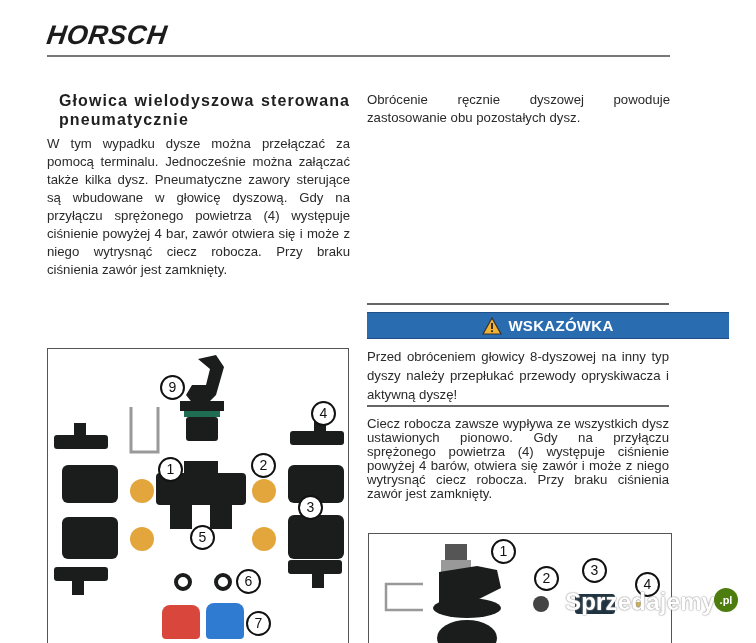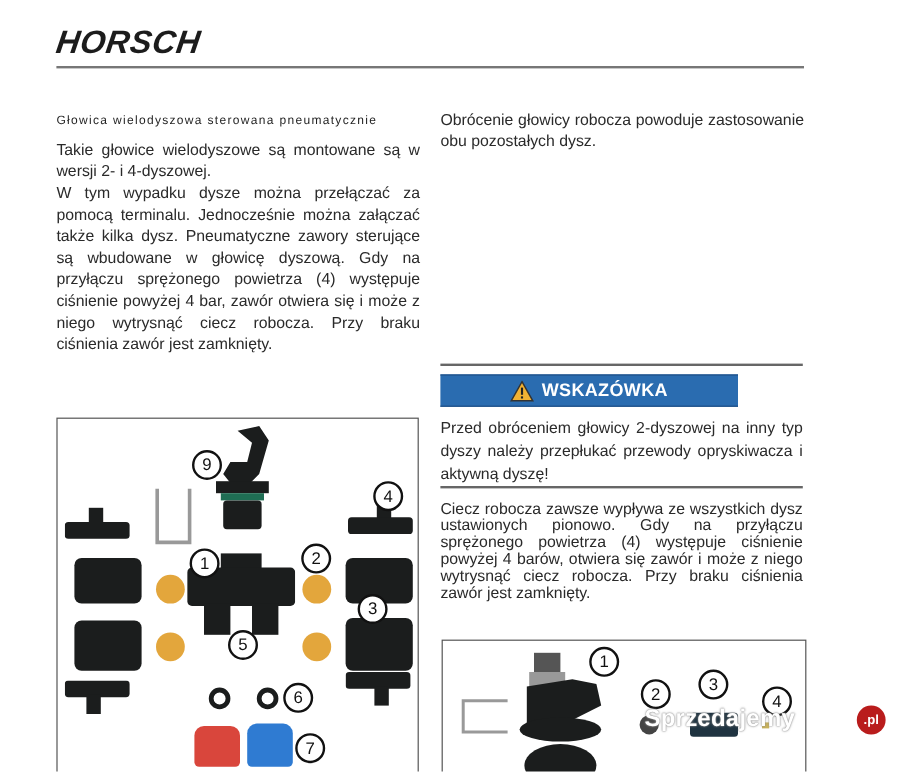--- a/index.html
+++ b/index.html
@@ -12,84 +12,83 @@
     position:absolute; left:47px; top:20px;
     font-family:"Liberation Sans", sans-serif;
     font-weight:900; font-style:italic; font-size:27px; letter-spacing:0.5px;
     color:#1c1c1c; transform:skewX(-8deg); line-height:30px;
   }
   .header-rule { position:absolute; left:47px; top:55px; width:623px; height:2px; background:#777; }
 
   .col { position:absolute; width:303px; font-size:13.2px; line-height:18px; color:#2a2a2a; }
   .col.left { left:47px; top:91px; }
   .col.right { left:367px; top:91px; }
-  .h { font-weight:normal; font-size:10px; line-height:19px; margin:0 0 6px 0; color:#1f1f1f; }
+  .h { font-weight:bold; font-size:16px; line-height:19px; margin:0 0 6px 12px; color:#1f1f1f; }
   .h.spaced { letter-spacing:1.1px; }
   .p { margin:0; text-align:justify; text-align-last:left; }
   .j { text-align:justify; }
 
   .rule { height:2px; background:#666; }
   .rule.r1 { position:absolute; left:367px; top:303px; width:302px; }
   .rule.r2 { position:absolute; left:367px; top:405px; width:302px; }
 
   .notice {
-    position:absolute; left:367px; top:312px; width:248px; height:25px;
+    position:absolute; left:367px; top:312px; width:362px; height:25px;
     background:#2a6cb0; border-top:1px solid #1e4f86; border-bottom:1px solid #1e4f86;
     display:flex; align-items:center; justify-content:center; color:#fff;
     font-weight:bold; font-size:15px; letter-spacing:0.3px;
   }
   .notice .warn { width:20px; height:18px; margin-right:6px; }
 
   .block1 { position:absolute; left:367px; top:347px; width:302px; font-size:13.2px; line-height:19px; color:#2a2a2a; }
   .block2 { position:absolute; left:367px; top:417px; width:302px; font-size:13.2px; line-height:14px; color:#2a2a2a; }
 
   .figure { position:absolute; background:#fff; border:1.5px solid #555; overflow:hidden; }
   .fig-left { left:47px; top:348px; width:300px; height:300px; }
   .fig-right { left:368px; top:533px; width:302px; height:120px; }
 
   .callout {
     position:absolute; width:21px; height:21px; border:2px solid #111; border-radius:50%;
     background:#fff; font-size:14px; line-height:21px; text-align:center; color:#111;
   }
   .part { position:absolute; }
   .watermark {
-    position:absolute; left:537px; top:588px; font-weight:bold; font-size:20px; color:#fff;
+    position:absolute; left:565px; top:588px; font-weight:bold; font-size:24px; color:#fff;
     text-shadow:0 0 2px #999, 0 0 1px #777; letter-spacing:0.2px;
   }
   .wm-badge {
     position:absolute; left:714px; top:588px; width:24px; height:24px; border-radius:50%;
-    background:#b91c1c; color:#fff; font-size:11px; font-weight:bold; line-height:24px; text-align:center;
+    background:#4d7c0f; color:#fff; font-size:11px; font-weight:bold; line-height:24px; text-align:center;
   }
 </style>
 </head>
 <body>
 
 <div class="logo">HORSCH</div>
 <div class="header-rule"></div>
 
 <div class="col left">
   <div class="h spaced j">Głowica wielodyszowa sterowana pneumatycznie</div>
-  <p class="p">Takie głowice wielodyszowe są montowane są w wersji 2- i 4-dyszowej.</p>
   <p class="p">W tym wypadku dysze można przełączać za pomocą terminalu. Jednocześnie można załączać także kilka dysz. Pneumatyczne zawory sterujące są wbudowane w głowicę dyszową. Gdy na przyłączu sprężonego powietrza (4) występuje ciśnienie powyżej 4 bar, zawór otwiera się i może z niego wytrysnąć ciecz robocza. Przy braku ciśnienia zawór jest zamknięty.</p>
 </div>
 
 <div class="col right">
-  <p class="p">Obrócenie głowicy robocza powoduje zastosowanie obu pozostałych dysz.</p>
+  <p class="p">Obrócenie ręcznie dyszowej powoduje zastosowanie obu pozostałych dysz.</p>
 </div>
 
 <div class="rule r1"></div>
 <div class="notice">
   <svg class="warn" viewBox="0 0 20 18">
     <polygon points="10,1 19,17 1,17" fill="#f2b233" stroke="#333" stroke-width="1.2"></polygon>
     <rect x="9.1" y="6" width="1.8" height="6" fill="#222"></rect>
     <rect x="9.1" y="13.3" width="1.8" height="1.8" fill="#222"></rect>
   </svg>
   <span>WSKAZÓWKA</span>
 </div>
-<div class="block1 p">Przed obróceniem głowicy 2-dyszowej na inny typ dyszy należy przepłukać przewody opryskiwacza i aktywną dyszę!</div>
+<div class="block1 p">Przed obróceniem głowicy 8-dyszowej na inny typ dyszy należy przepłukać przewody opryskiwacza i aktywną dyszę!</div>
 <div class="rule r2"></div>
 <div class="block2 p">Ciecz robocza zawsze wypływa ze wszystkich dysz ustawionych pionowo. Gdy na przyłączu sprężonego powietrza (4) występuje ciśnienie powyżej 4 barów, otwiera się zawór i może z niego wytrysnąć ciecz robocza. Przy braku ciśnienia zawór jest zamknięty.</div>
 
 <div class="figure fig-left">
 
   <svg class="part" style="left:128px;top:6px" width="60" height="88">
     <path d="M22 4 L40 0 L48 12 L40 40 L30 50 L18 50 L10 40 L16 30 L30 30 L34 14 Z" fill="#1b1d1d"></path>
     <rect x="4" y="46" width="44" height="10" fill="#1b1d1d"></rect>
     <rect x="8" y="56" width="36" height="6" fill="#1f6e54"></rect>
     <rect x="10" y="62" width="32" height="24" rx="3" fill="#1b1d1d"></rect>

